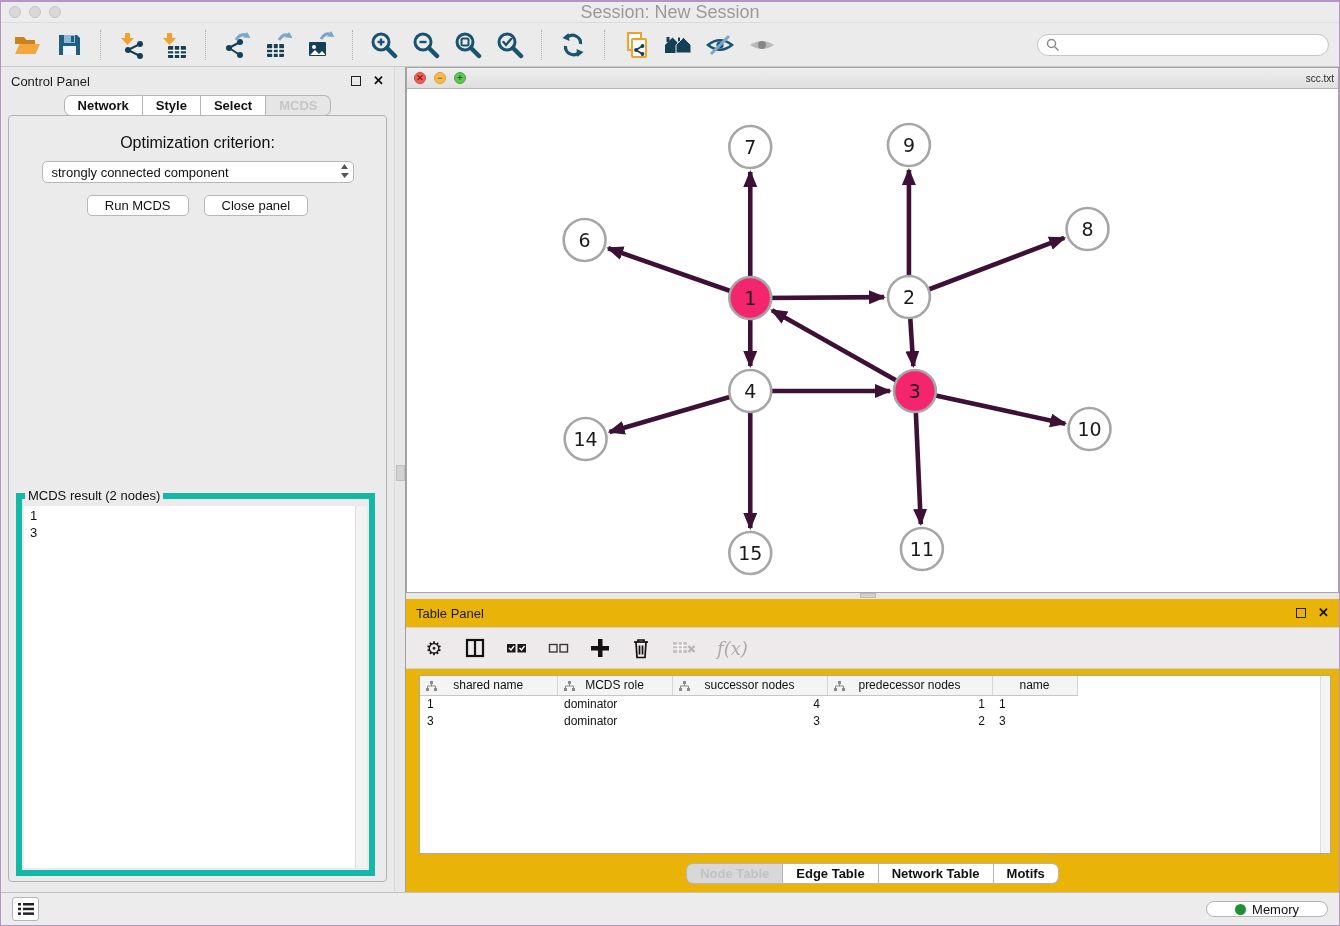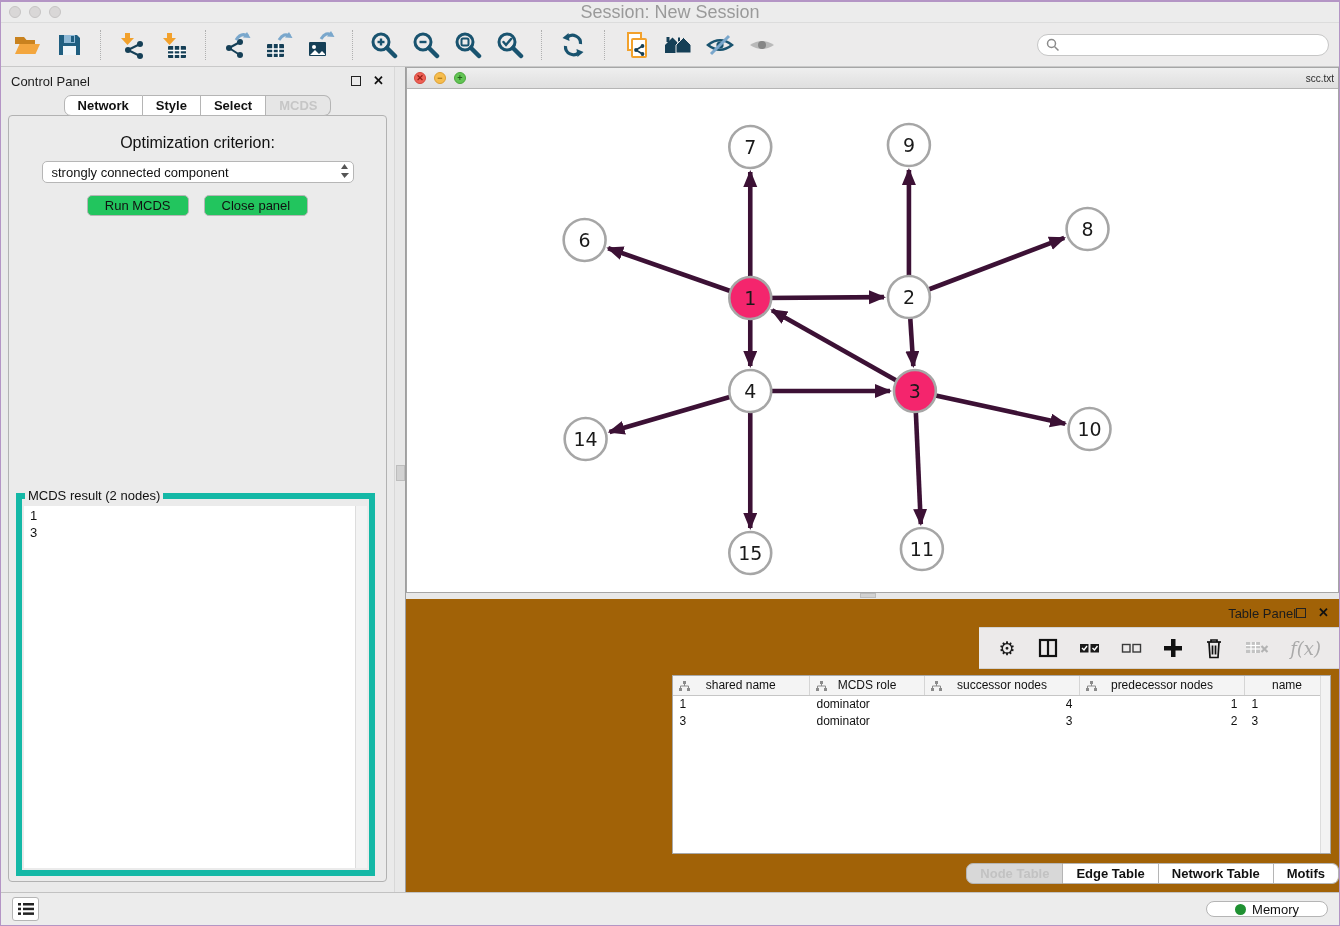--- a/index.html
+++ b/index.html
@@ -32,21 +32,21 @@
   .tabs-row { display:flex; justify-content:center; position:relative; z-index:2; }
   .tab { height:21px; line-height:19px; padding:0 13px; background:#fff; border:1px solid #b5b5b5; border-left:none; font-size:13px; font-weight:bold; color:#111; }
   .tab:first-child { border-left:1px solid #b5b5b5; border-radius:7px 0 0 7px; }
   .tab.last { border-radius:0 7px 7px 0; }
   .tab.active-gray { background:#e6e6e6; color:#c6c6c6; }
   .cp-body { flex:1; margin:-1px 7px 10px 7px; border:1px solid #b2b2b2; border-radius:4px; background:#ebebeb; position:relative; padding-top:18px; }
   .opt-label { text-align:center; font-size:16px; color:#111; margin-bottom:9px; }
   .selectbox { width:312px; height:22px; margin:0 auto; background:#fff; border:1px solid #b6b6b6; border-radius:5px; display:flex; align-items:center; padding:0 4px 0 9px; font-size:13px; color:#111; }
   .selectbox .stepper { margin-left:auto; }
   .btn-row { display:flex; justify-content:center; gap:15px; margin-top:12px; }
-  .pbtn { height:21px; padding:0 17px; background:#22c55e; border:1px solid #b6b6b6; border-radius:5px; font-size:13px; color:#111; font-family:inherit;text-align:center; }
+  .pbtn { height:21px; padding:0 17px; background:#ffffff; border:1px solid #b6b6b6; border-radius:5px; font-size:13px; color:#111; font-family:inherit;text-align:center; }
   .result-fs { position:absolute; left:7px; right:11px; top:372px; bottom:5px; border:6px solid #14b8a6; padding:3px 2px 2px 2px; }
   .result-fs legend { font-size:13px; color:#111; padding:0 3px; margin-left:1px; }
   .result-inner { position:relative; width:100%; height:100%; background:#fff; }
   .result-pre { font-family:inherit; font-size:13px; color:#111; line-height:17px; padding:1px 6px; white-space:pre; }
   .v-scroll { position:absolute; top:0; right:0; bottom:0; width:12px; background:#f3f3f3; border-left:1px solid #ddd; }
 
   
   .vsplit { width:12px; flex:0 0 auto; background:#e8e8e8; position:relative; border-left:1px solid #d8d8d8; border-right:1px solid #9f9f9f; }
   .vsplit .handle { position:absolute; top:398px; left:1px; width:9px; height:16px; background:#d2d2d2; border:1px solid #bdbdbd; }
   .hsplit { height:6px; background:#e8e8e8; position:relative; flex:0 0 auto; }
@@ -58,21 +58,21 @@
   .net-titlebar { height:21px; flex:0 0 auto; background:linear-gradient(#efefef,#dfdfdf); border-bottom:1px solid #b5b5b5; position:relative; display:flex; align-items:center; padding:0 7px; }
   .net-title { position:absolute; left:0; right:4px; text-align:right; font-size:10px; color:#2b2b2b; pointer-events:none; }
   .tl { width:12px; height:12px; border-radius:50%; display:flex; align-items:center; justify-content:center; font-size:9px; font-weight:bold; margin-right:8px; line-height:1; }
   .tl.red { background:#ee6156; border:1px solid #d4473c; color:#8f1c12; }
   .tl.yel { background:#f6bd4e; border:1px solid #dda035; color:#9a6a0b; }
   .tl.grn { background:#62c454; border:1px solid #4aa73c; color:#22611a; }
   .canvas { flex:1; background:#fff; position:relative; }
   .canvas svg { position:absolute; inset:0; }
 
   
-  .tpanel { flex:1; display:flex; flex-direction:column; background:#a16207; min-height:0;align-items:flex-end; }
+  .tpanel { flex:1; display:flex; flex-direction:column; background:#eab308; min-height:0; }
   .tp-toolbar { height:42px; flex:0 0 auto; background:#eceaea; border-top:1px solid #d2d2d2; border-bottom:1px solid #d2d2d2; display:flex; align-items:center; gap:21px; padding:0 18px; }
   .tt-btn { display:flex; align-items:center; justify-content:center; min-width:20px; height:26px; }
   .gear-glyph { font-size:19px; color:#1a1a1a; line-height:1; }
   .fx-glyph { font-family:"DejaVu Serif", serif; font-style:italic; font-size:18px; color:#aaa; }
   .tablewrap { flex:1; margin:6px 8px 0 13px; background:#fff; border:1px solid #a9a9a9; position:relative; overflow:hidden; }
   table.datatable { border-collapse:collapse; table-layout:fixed; font-size:12px; }
   table.datatable th { background:#f4f4f4; border-right:1px solid #d5d5d5; border-bottom:1px solid #c6c6c6; height:19px; font-weight:normal; color:#111; position:relative; padding:0 4px; }
   table.datatable th .hicon { position:absolute; left:6px; top:5px; }
   table.datatable td { height:17px; padding:0 7px; color:#111; }
   td.al-r { text-align:right; }

